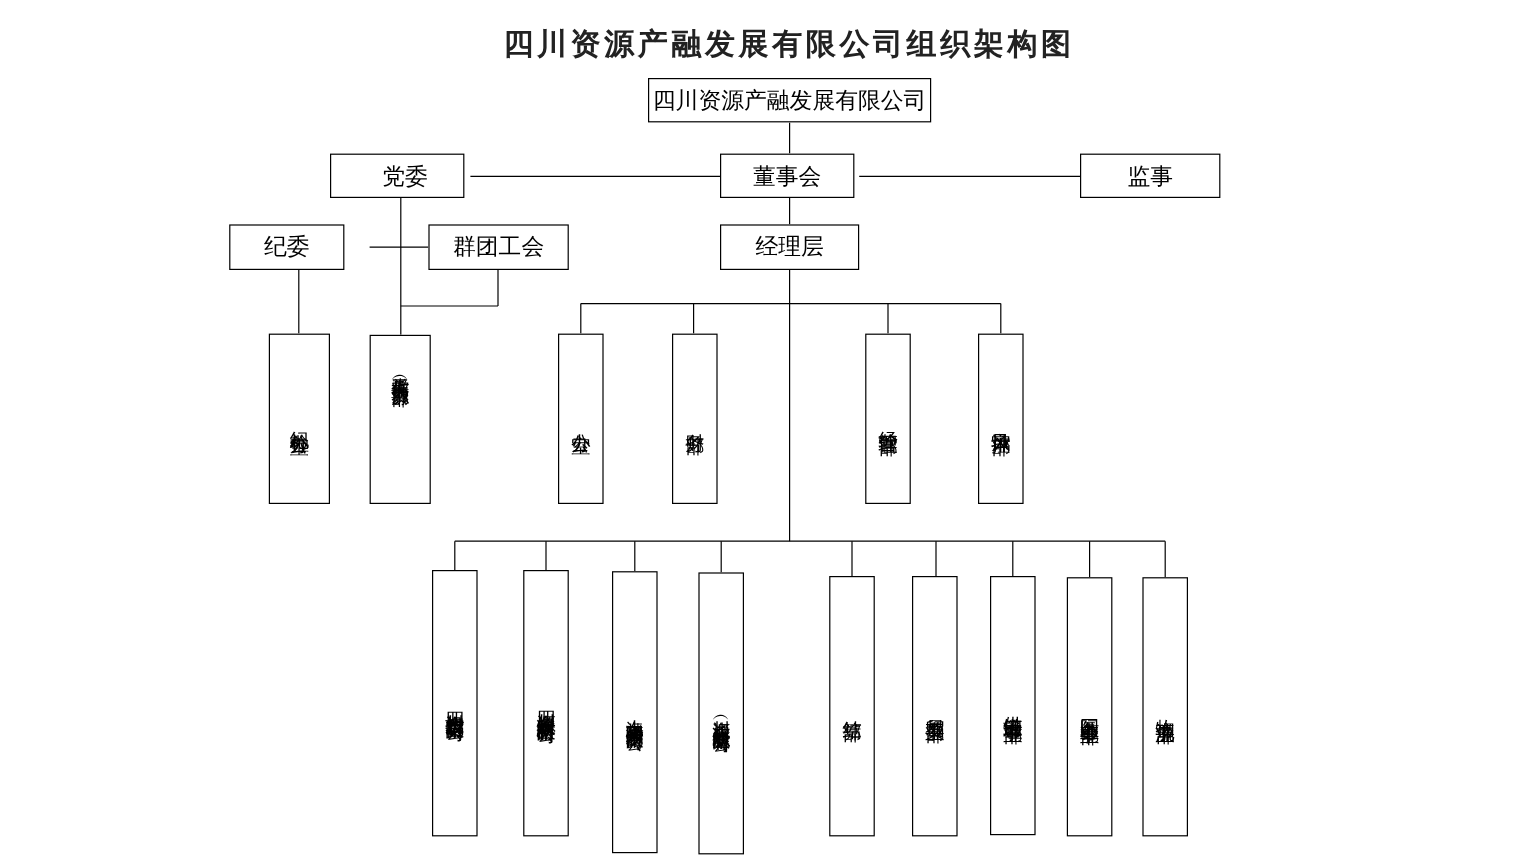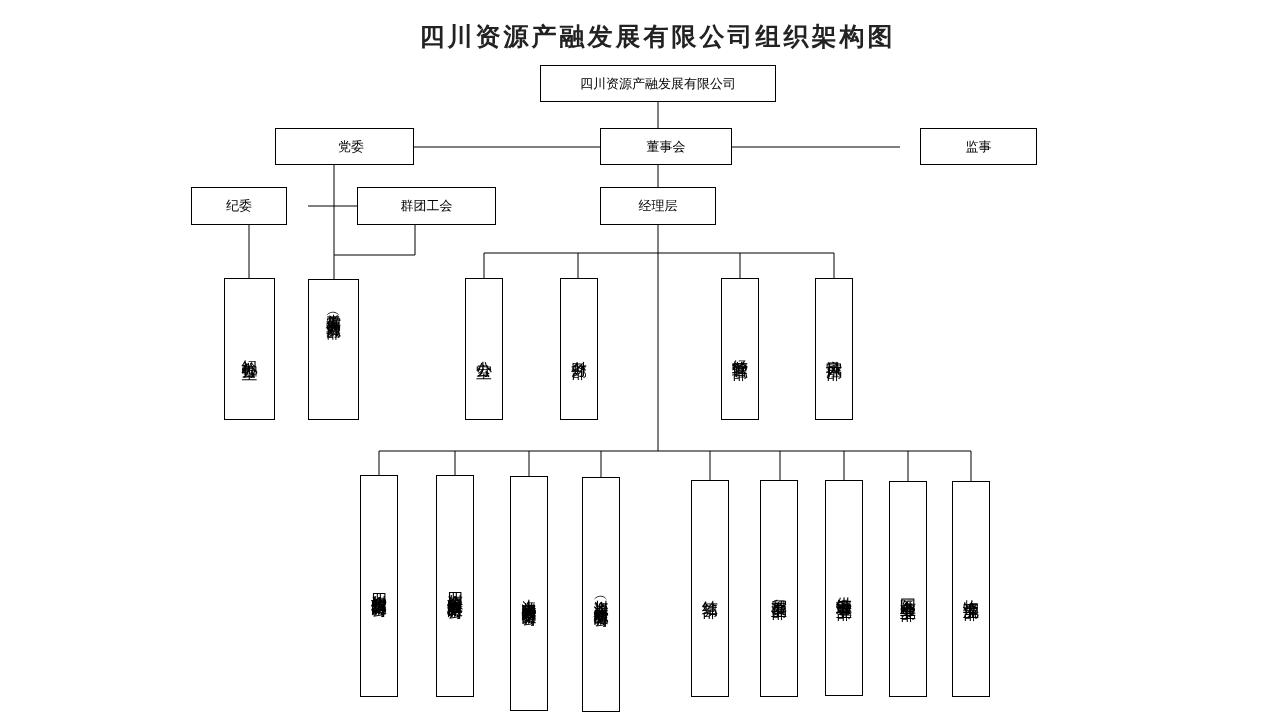--- a/index.html
+++ b/index.html
@@ -1,18 +1,18 @@
 <!DOCTYPE html>
 <html><head>
 <meta charset="utf-8">
 <style>
   html,body{margin:0;padding:0;background:#fff;}
   body{width:1280px;height:720px;position:relative;overflow:hidden;font-family:"DejaVu Sans",sans-serif;color:#000;}
   .title{position:absolute;left:0;width:1315px;top:20px;text-align:center;font-size:25px;font-weight:bold;letter-spacing:3px;color:#222;}
-  .box{position:absolute;border:1px solid #000;background:#fff;box-sizing:border-box;display:flex;align-items:center;justify-content:center;font-size:13px;}
+  .box{position:absolute;border:1px solid #000;background:#fff;box-sizing:border-box;display:flex;align-items:center;justify-content:center;font-size:19px;}
   .v{writing-mode:vertical-lr;text-orientation:upright;font-size:16px;line-height:20px;letter-spacing:1px;}
   .vbox{position:absolute;border:1px solid #000;background:#fff;box-sizing:border-box;display:flex;align-items:center;justify-content:center;overflow:visible;}
   svg.lines{position:absolute;left:0;top:0;}
   svg.lines line{stroke:#000;stroke-width:1;}
 </style>
 </head>
 <body>
 
 <div class="title">四川资源产融发展有限公司组织架构图</div>
 
@@ -46,33 +46,33 @@
   <line x1="710" y1="451" x2="710" y2="480"></line>
   <line x1="780" y1="451" x2="780" y2="480"></line>
   <line x1="844" y1="451" x2="844" y2="480"></line>
   <line x1="908" y1="451" x2="908" y2="481"></line>
   <line x1="971" y1="451" x2="971" y2="481"></line>
 </svg>
 
 <div class="box" style="left:540px;top:65px;width:236px;height:37px;">
     <span>四川资源产融发展有限公司</span>
   </div>
-<div class="box" style="left:275px;top:128px;width:139px;height:37px;padding-left:13px;">
+<div class="box" style="left:275px;top:128px;width:112px;height:37px;padding-left:13px;">
     <span>党委</span>
   </div>
-<div class="box" style="left:600px;top:128px;width:132px;height:37px;">
+<div class="box" style="left:600px;top:128px;width:112px;height:37px;">
     <span>董事会</span>
   </div>
-<div class="box" style="left:920px;top:128px;width:117px;height:37px;justify-content:center;">
+<div class="box" style="left:900px;top:128px;width:117px;height:37px;justify-content:center;">
     <span>监事</span>
   </div>
 <div class="box" style="left:191px;top:187px;width:96px;height:38px;">
     <span>纪委</span>
   </div>
-<div class="box" style="left:357px;top:187px;width:139px;height:38px;">
+<div class="box" style="left:357px;top:187px;width:117px;height:38px;">
     <span>群团工会</span>
   </div>
 <div class="box" style="left:600px;top:187px;width:116px;height:38px;align-items:center;">
     <span>经理层</span>
   </div>
 
 <div class="vbox" style="left:224px;top:278px;width:51px;height:142px;">
     <span class="v">纪检办公室</span>
   </div>
 <div class="vbox" style="left:308px;top:279px;width:51px;height:141px;">

